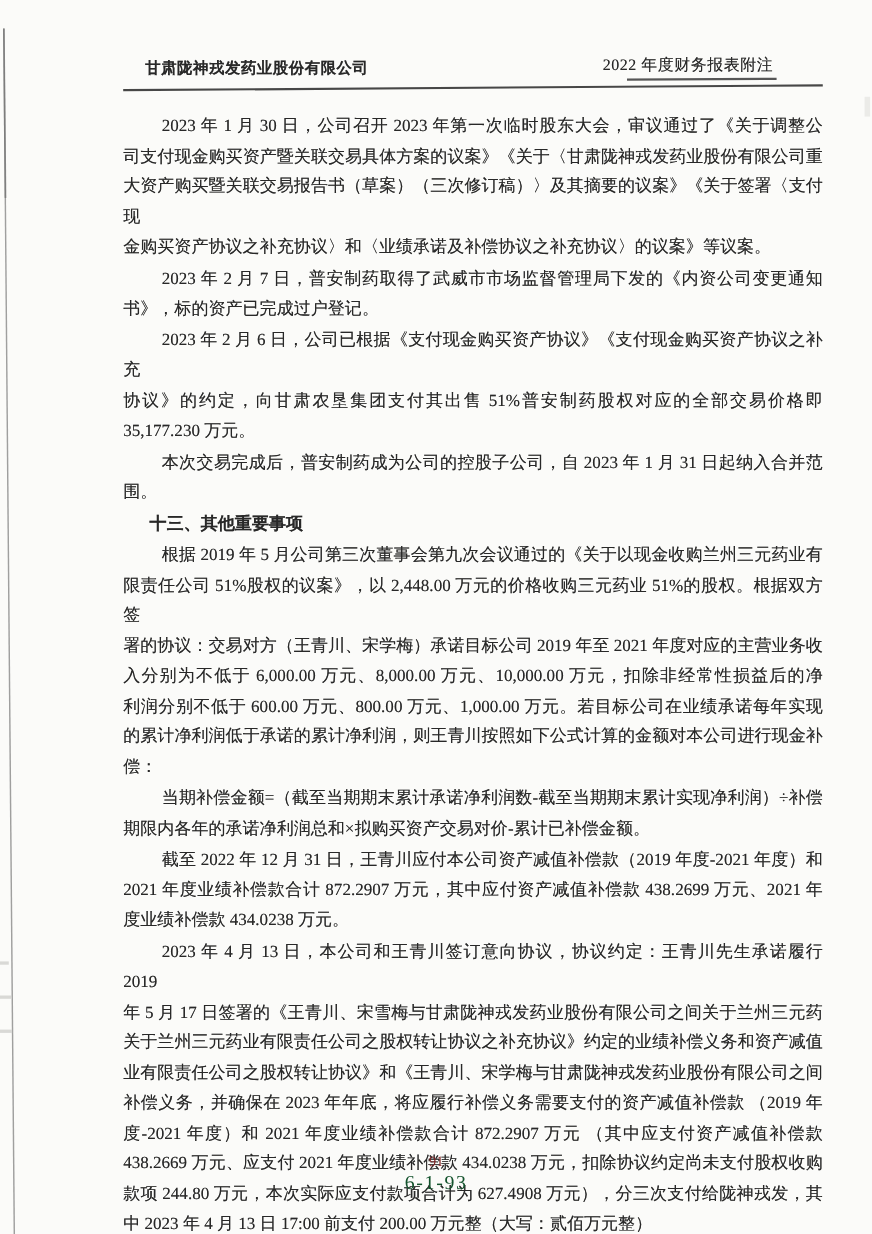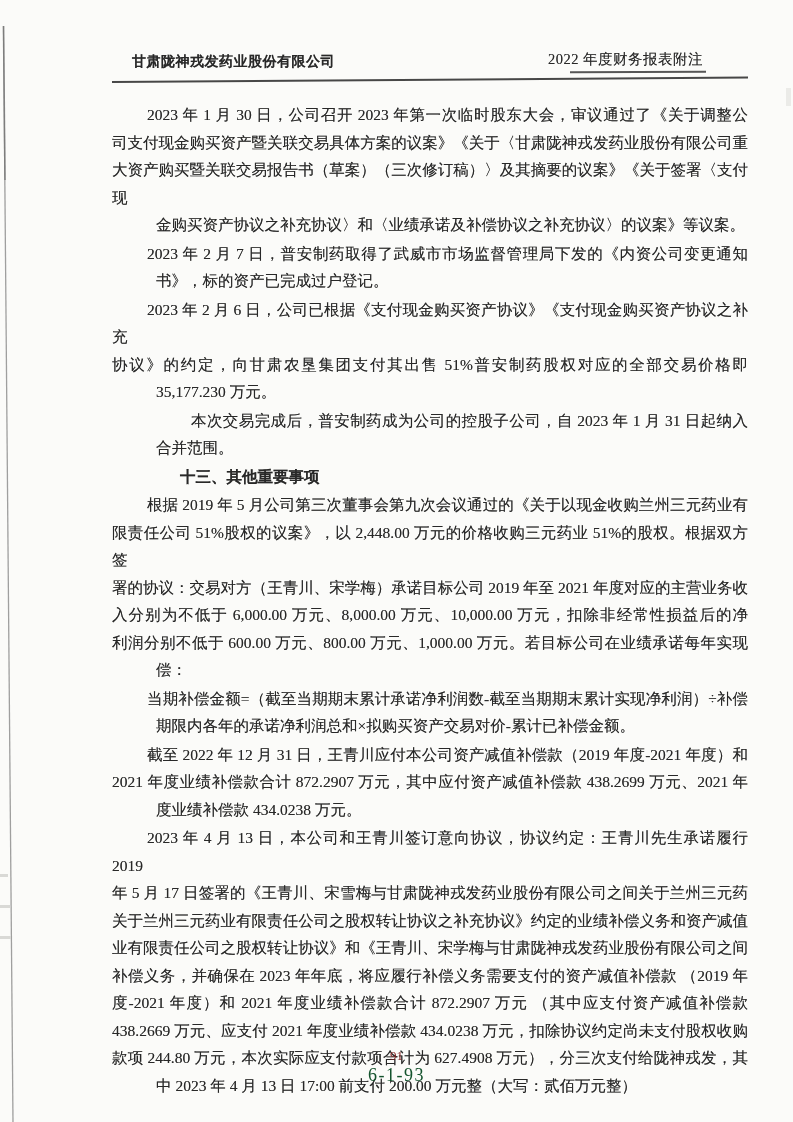--- a/index.html
+++ b/index.html
@@ -41,21 +41,21 @@
     font-size: 15.5px; line-height: 27.5px;
     text-shadow: 0 0 0.6px rgba(40,40,40,0.55);
   }
   .para { margin: 0; }
   .para + .para { margin-top: 1px; }
   .line {
     text-align: justify;
     text-align-last: justify;
     white-space: normal;
   }
-  .line.para-end { text-align-last: left; margin-left: 44px; }
+  .line.para-end { text-align-last: left; }
   .line.first { text-indent: 35px; }
   .para.heading .line { font-weight: bold; text-indent: 24px; }
 
   
   .page-number {
     position: absolute; top: 1048px; left: 0; width: 100%;
     text-align: center; font-size: 13px; color: #7f1d1d;
   }
   .page-code {
     position: absolute; top: 1065px; left: 0; width: 100%;
@@ -112,20 +112,21 @@
       </div>
       <div class="para heading">
         <div class="line first para-end">十三、其他重要事项</div>
       </div>
       <div class="para">
         <div class="line first">根据 2019 年 5 月公司第三次董事会第九次会议通过的《关于以现金收购兰州三元药业有</div>
         <div class="line">限责任公司 51%股权的议案》，以 2,448.00 万元的价格收购三元药业 51%的股权。根据双方签</div>
         <div class="line">署的协议：交易对方（王青川、宋学梅）承诺目标公司 2019 年至 2021 年度对应的主营业务收</div>
         <div class="line">入分别为不低于 6,000.00 万元、8,000.00 万元、10,000.00 万元，扣除非经常性损益后的净</div>
         <div class="line">利润分别不低于 600.00 万元、800.00 万元、1,000.00 万元。若目标公司在业绩承诺每年实现</div>
+        <div class="line">的累计净利润低于承诺的累计净利润，则王青川按照如下公式计算的金额对本公司进行现金补</div>
         <div class="line para-end">偿：</div>
       </div>
       <div class="para">
         <div class="line first">当期补偿金额=（截至当期期末累计承诺净利润数-截至当期期末累计实现净利润）÷补偿</div>
         <div class="line para-end">期限内各年的承诺净利润总和×拟购买资产交易对价-累计已补偿金额。</div>
       </div>
       <div class="para">
         <div class="line first">截至 2022 年 12 月 31 日，王青川应付本公司资产减值补偿款（2019 年度-2021 年度）和</div>
         <div class="line">2021 年度业绩补偿款合计 872.2907 万元，其中应付资产减值补偿款 438.2699 万元、2021 年</div>
         <div class="line para-end">度业绩补偿款 434.0238 万元。</div>

